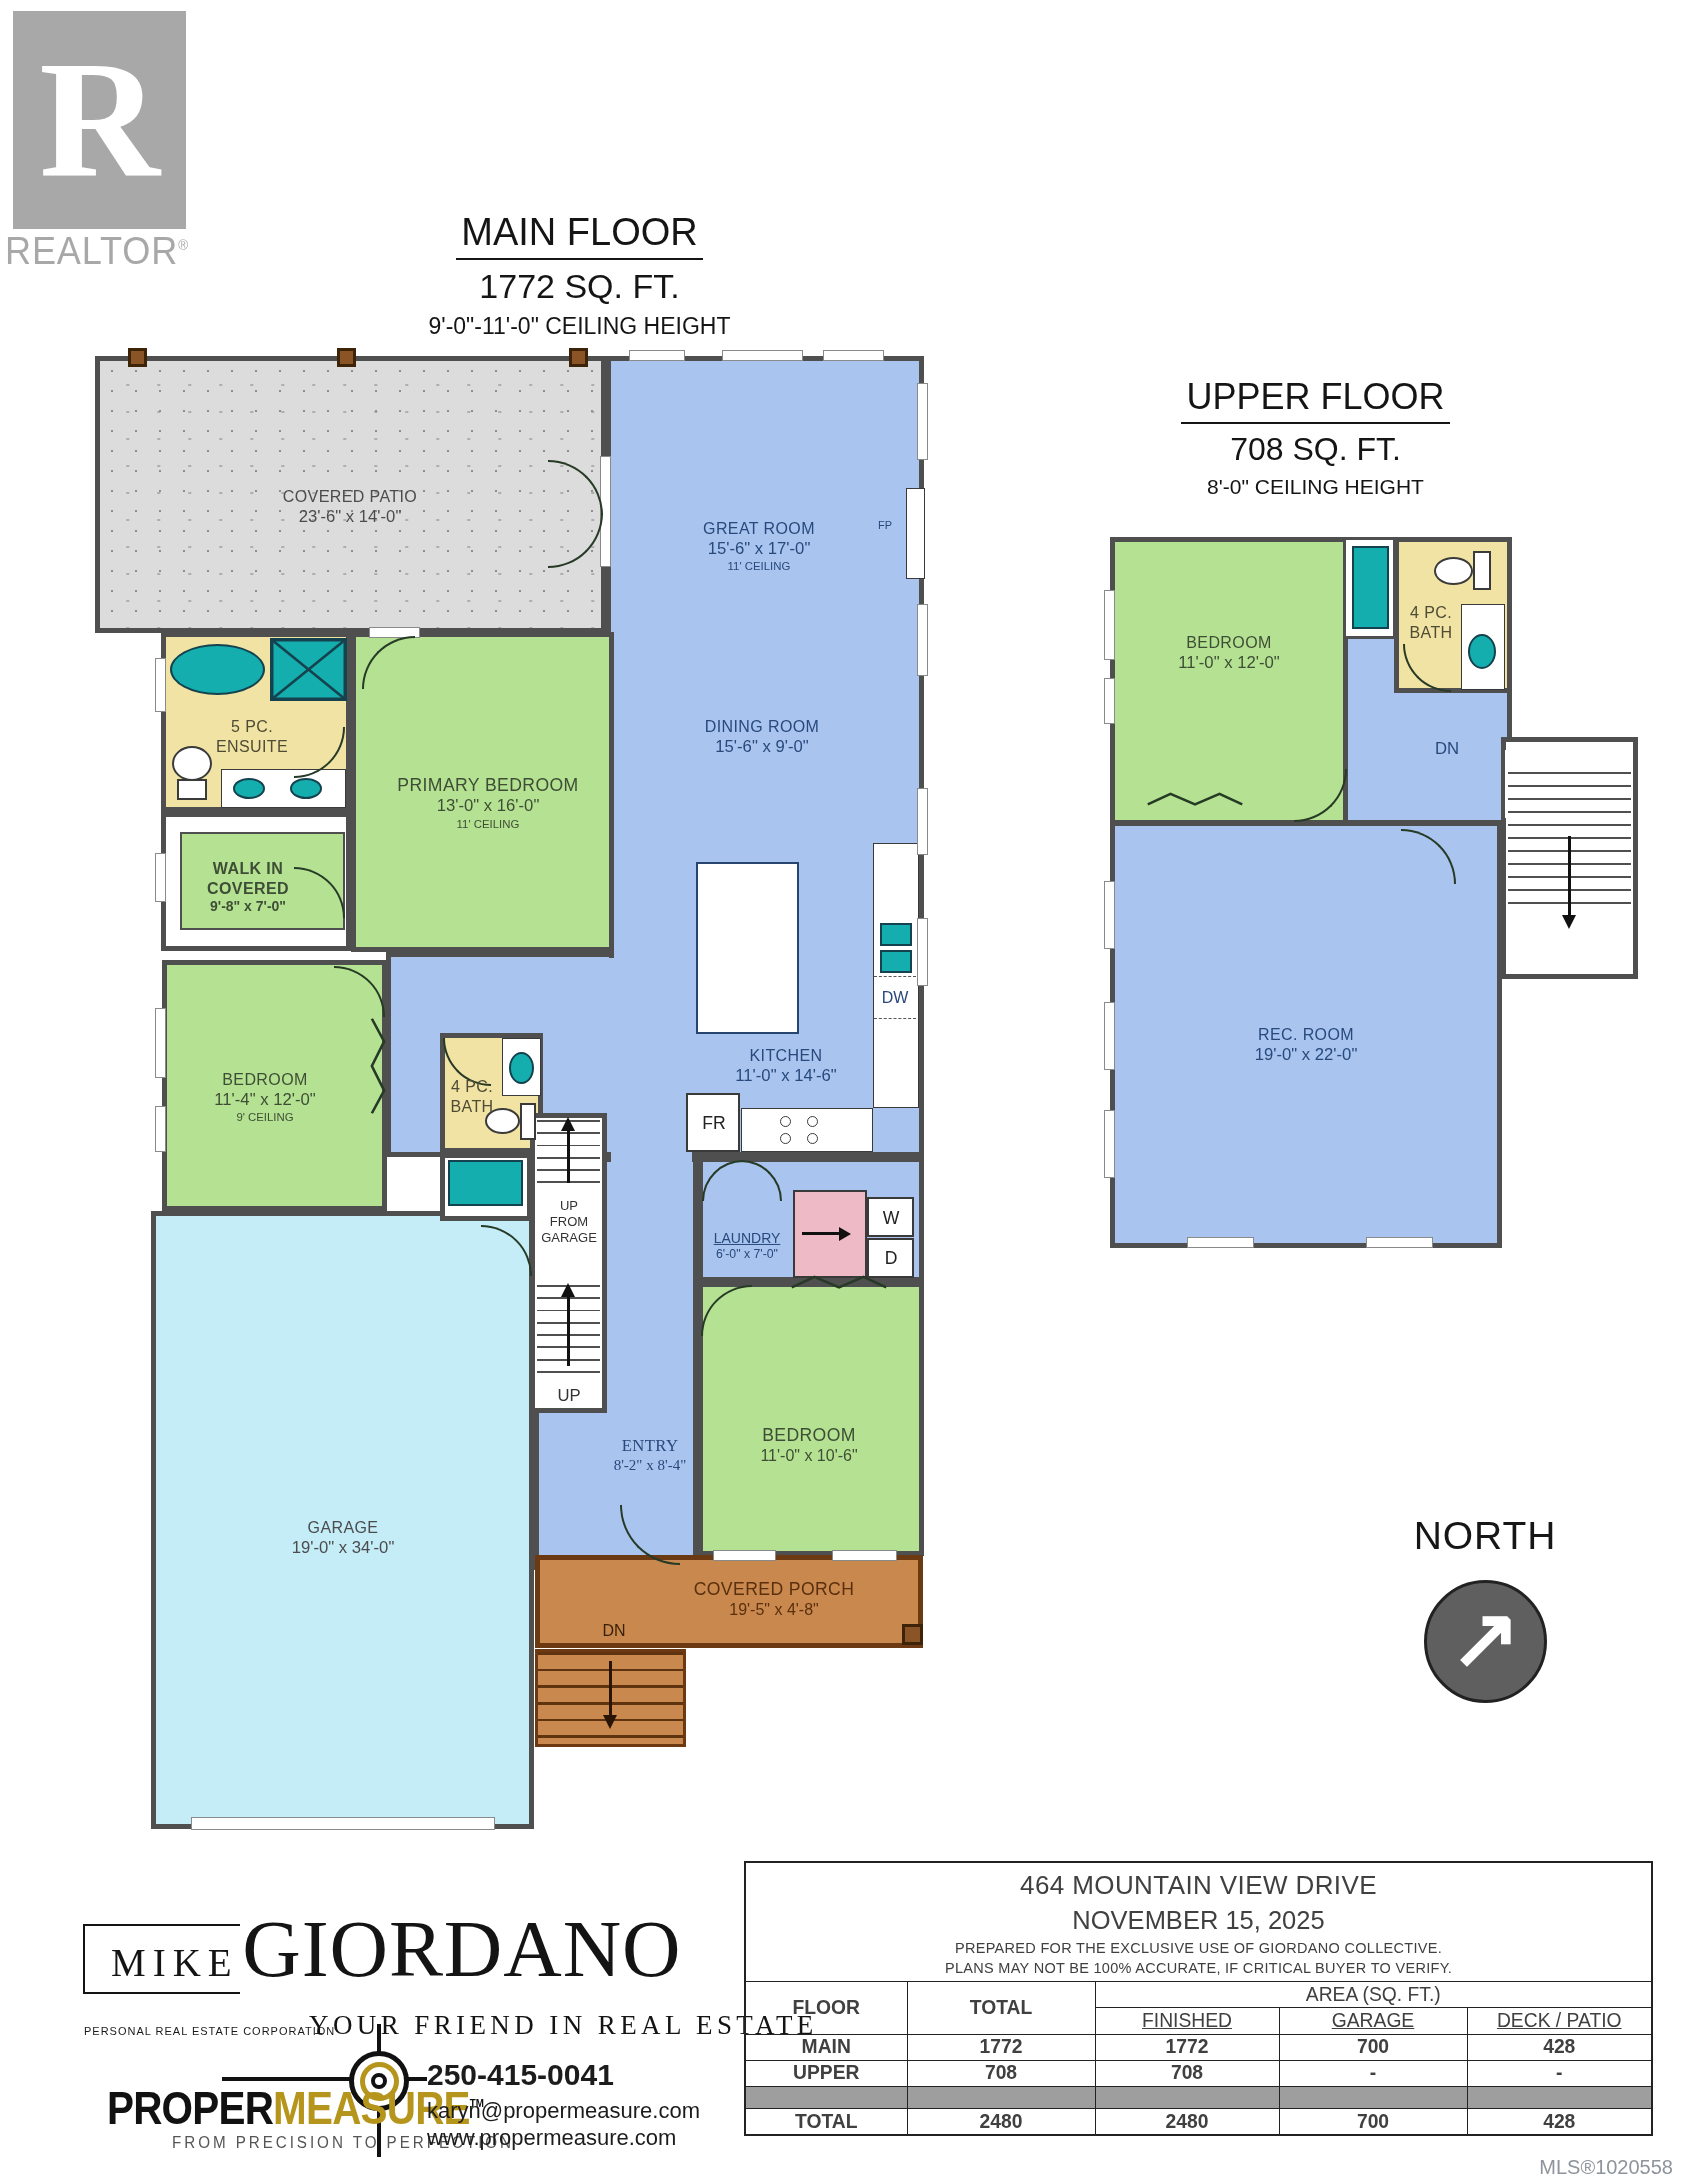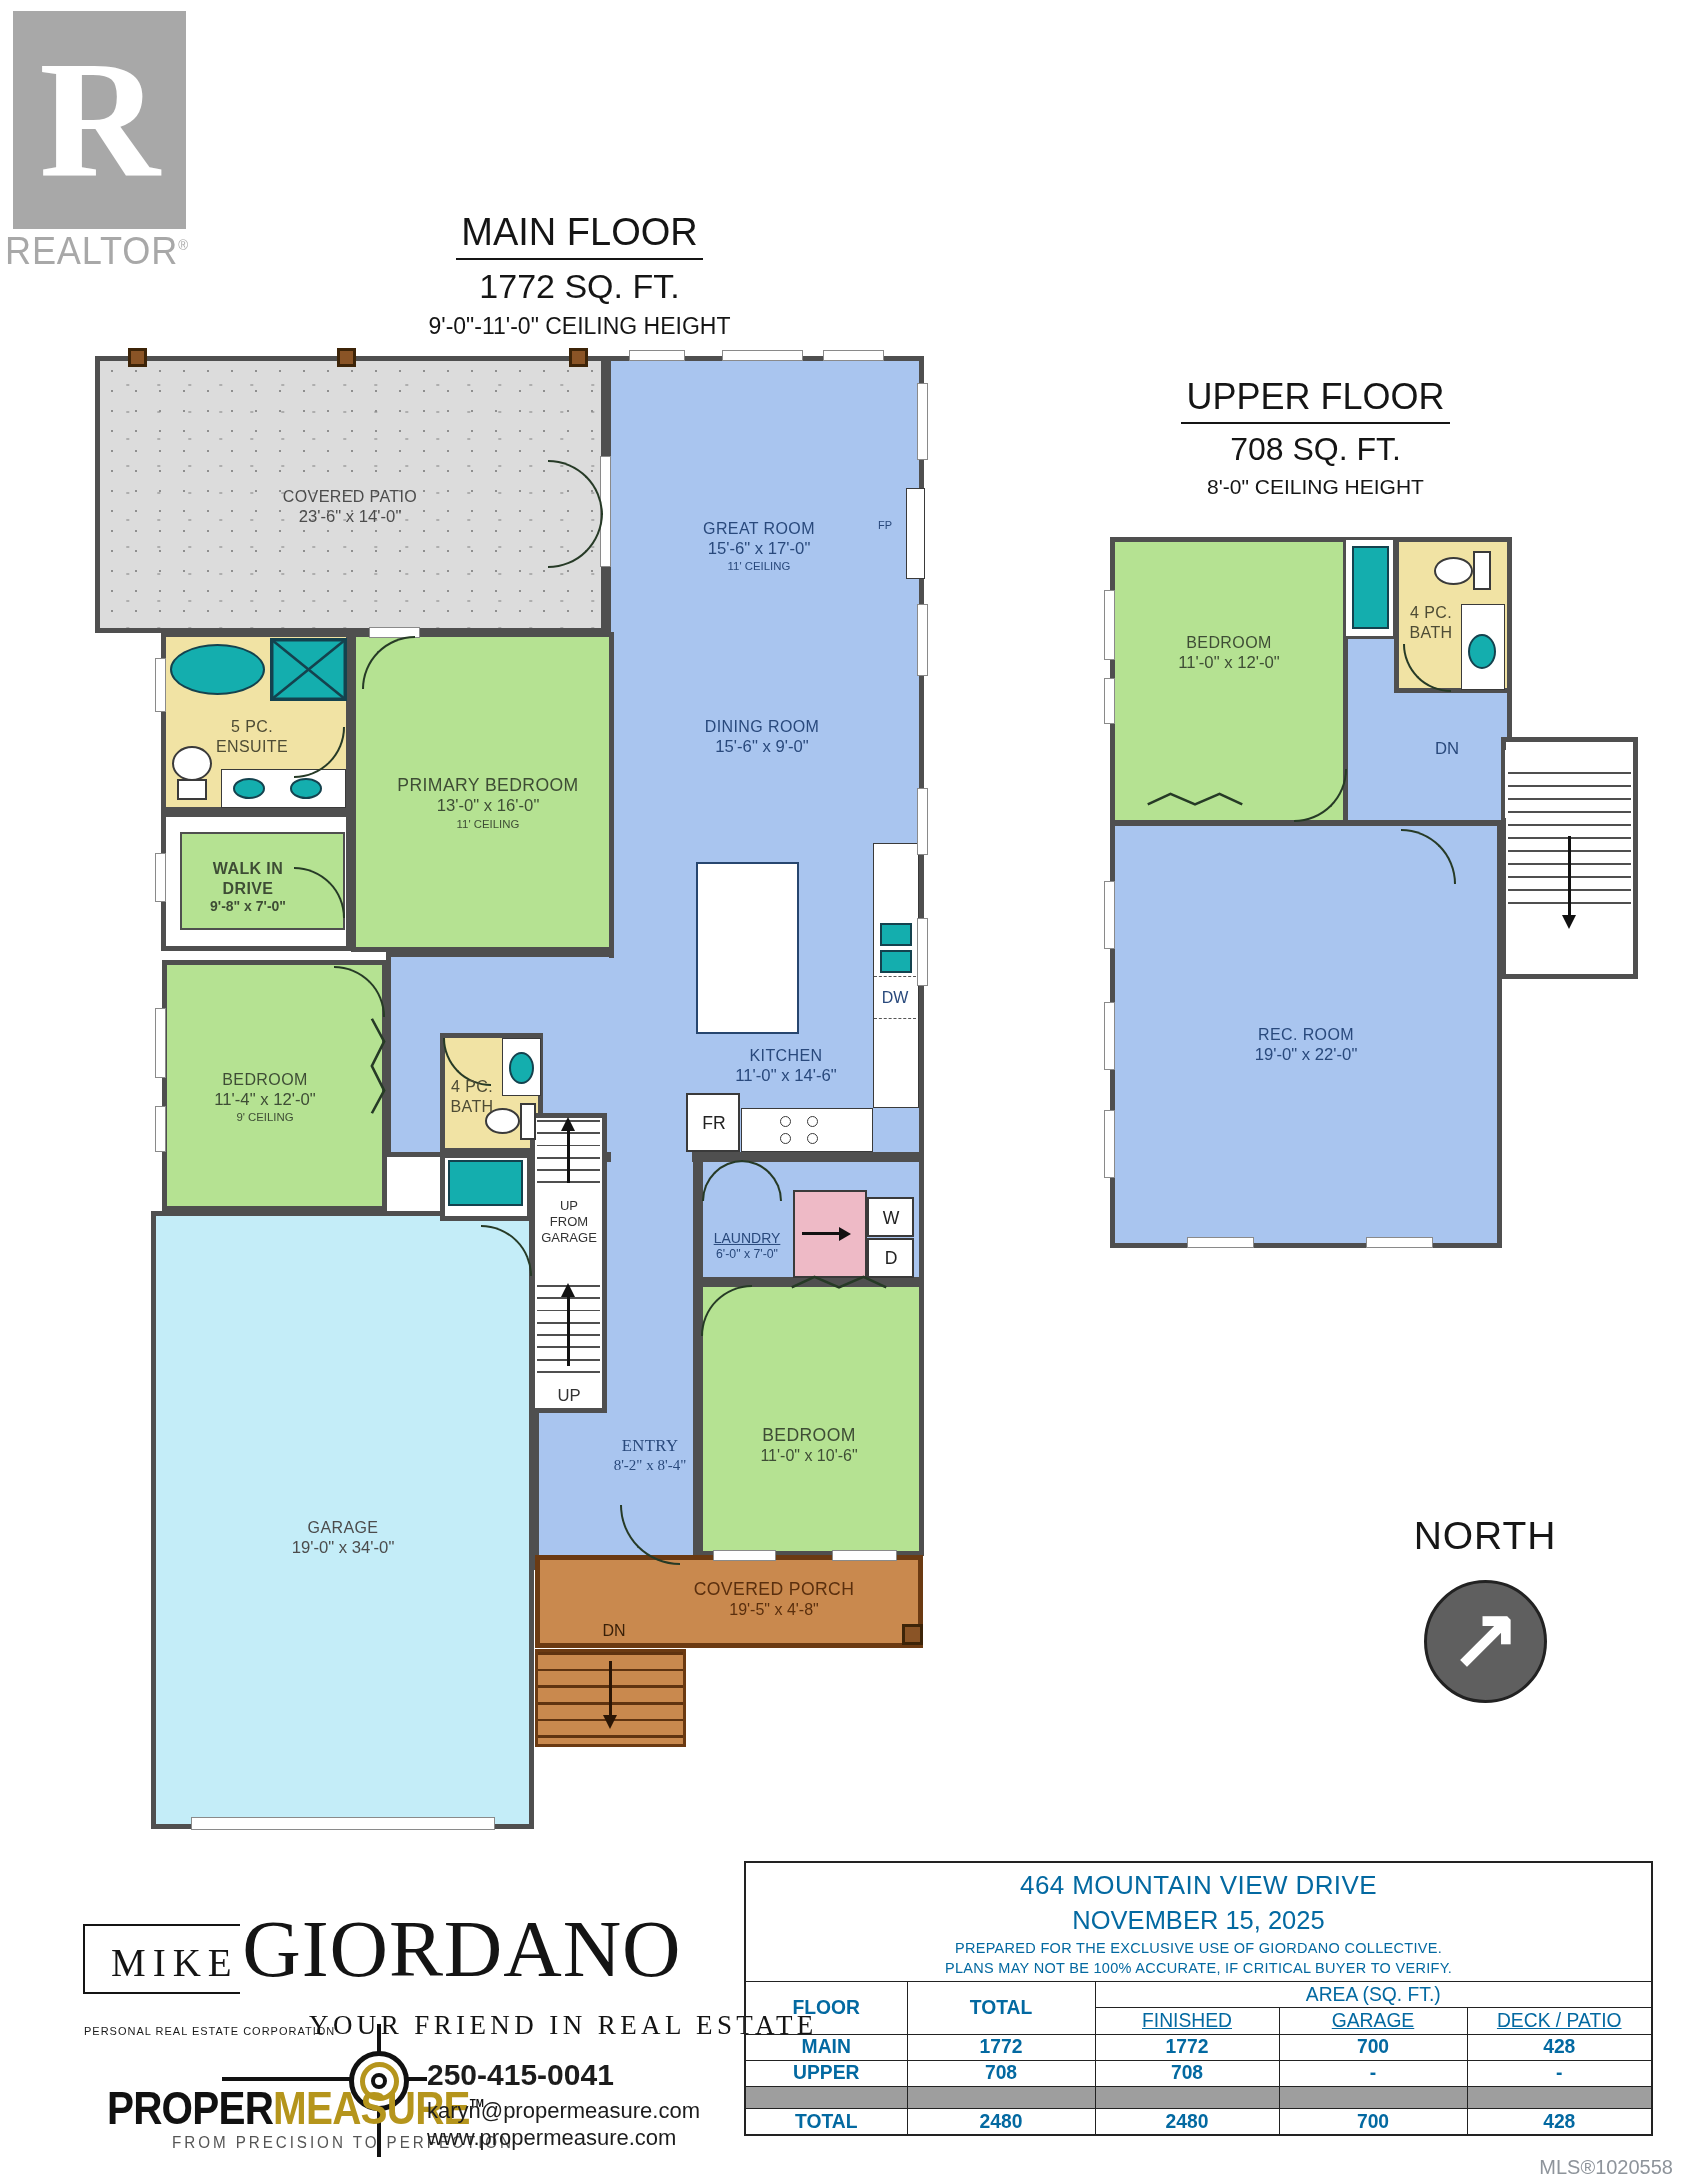--- a/index.html
+++ b/index.html
@@ -71,21 +71,21 @@
   
   .pm-word{position:absolute;left:107px;top:2080px;font-size:47px;font-weight:800;letter-spacing:-0.9px;
     transform:scaleX(.86);transform-origin:left;white-space:nowrap;color:#111;}
   .pm-word .gold{color:#b5951c;}
   .pm-word sup{font-size:11.4px;letter-spacing:0;}
   .pm-tag{position:absolute;left:172px;top:2134px;font-size:16px;letter-spacing:3.1px;color:#555;transform:scaleX(.95);transform-origin:left;white-space:nowrap;}
   .pm-contact{position:absolute;left:427px;white-space:nowrap;color:#1c1c1c;}
   .ring{position:absolute;border-radius:50%;box-sizing:border-box;background:transparent;}
   
   #sumtab{position:absolute;left:744px;top:1861px;width:908px;border-collapse:collapse;table-layout:fixed;
-    color:#0369a1;border:2.6px solid #222;}
+    color:#404040;border:2.6px solid #222;}
   #sumtab td{border:1.8px solid #222;text-align:center;padding:0.9px 3.5px;overflow:hidden;}
   #sumtab .thead-cell{padding:7px 3.5px 5.3px;}
   .addr{font-size:26px;letter-spacing:0.4px;}
   .date{font-size:25.5px;margin-top:5.3px;}
   .note{font-size:14.5px;margin-top:4.4px;letter-spacing:0.3px;}
   .hrow td{font-size:19.3px;height:23px;}
   .hrow2 td{font-size:19.3px;height:24px;text-decoration:underline;}
   .drow td{font-size:19.3px;font-weight:bold;height:23px;}
   .grayrow td{background:#9e9e9e;height:20px;}
   .mls{position:absolute;left:1483px;top:2156px;width:190px;text-align:right;font-size:20px;color:#8e949b;}
@@ -235,21 +235,21 @@
   <div class="l1">5 PC.</div>
   <div class="l1">ENSUITE</div>
 </div>
 <div class="lbl tk-green" style="left:488px;top:803px;">
   <div class="l1" style="font-size:17.6px;">PRIMARY BEDROOM</div>
   <div class="l2">13'-0" x 16'-0"</div>
   <div class="l3">11' CEILING</div>
 </div>
 <div class="lbl tk-green sm" style="left:248px;top:887px;font-weight:bold;">
   <div class="l1">WALK IN</div>
-  <div class="l1">DRIVE</div>
+  <div class="l1">COVERED</div>
   <div class="l2">9'-8" x 7'-0"</div>
 </div>
 <div class="lbl tk-green" style="left:265px;top:1097px;">
   <div class="l1">BEDROOM</div>
   <div class="l2">11'-4" x 12'-0"</div>
   <div class="l3">9' CEILING</div>
 </div>
 <div class="lbl tk-olive sm" style="left:472px;top:1097px;">
   <div class="l1">4 PC.</div>
   <div class="l1">BATH</div>

